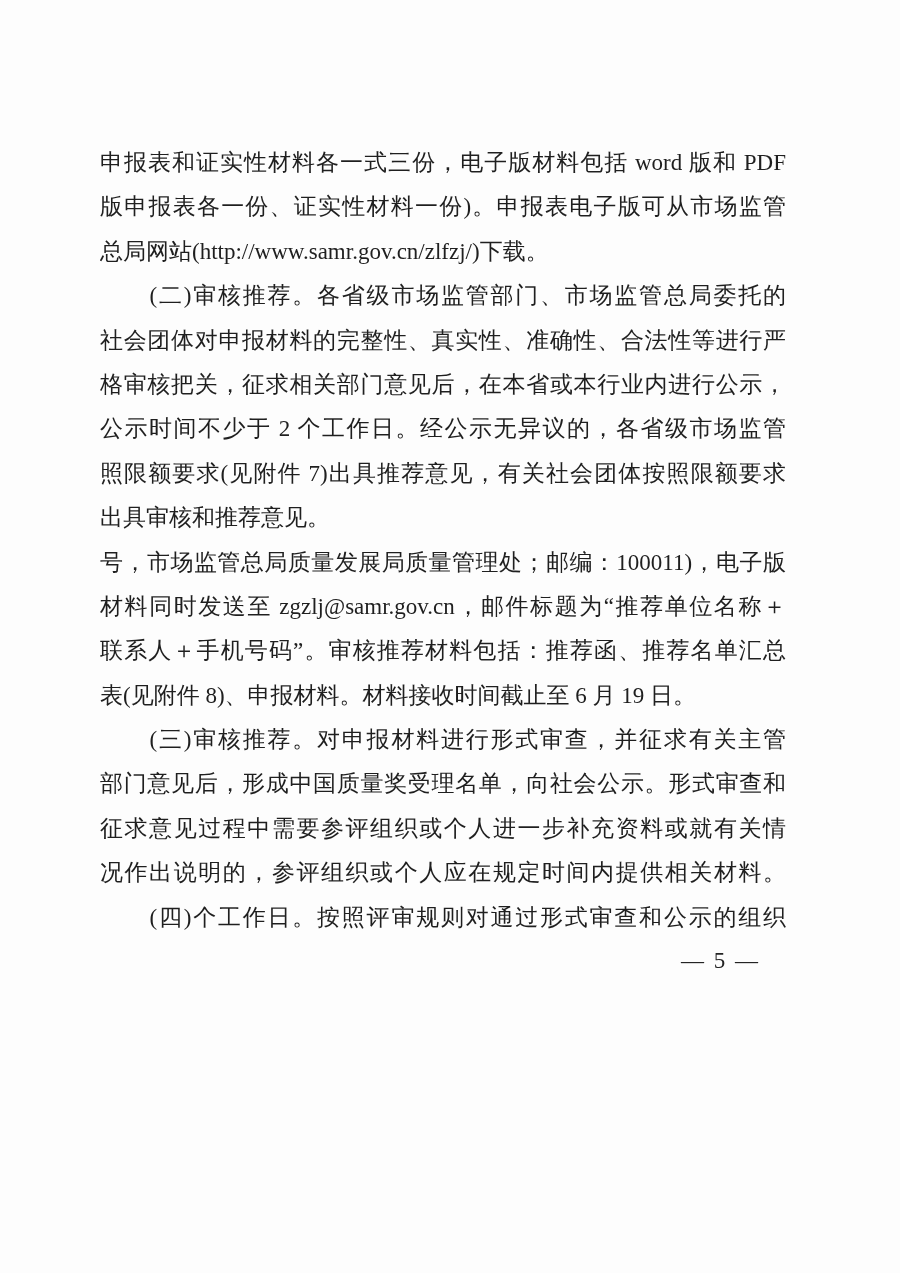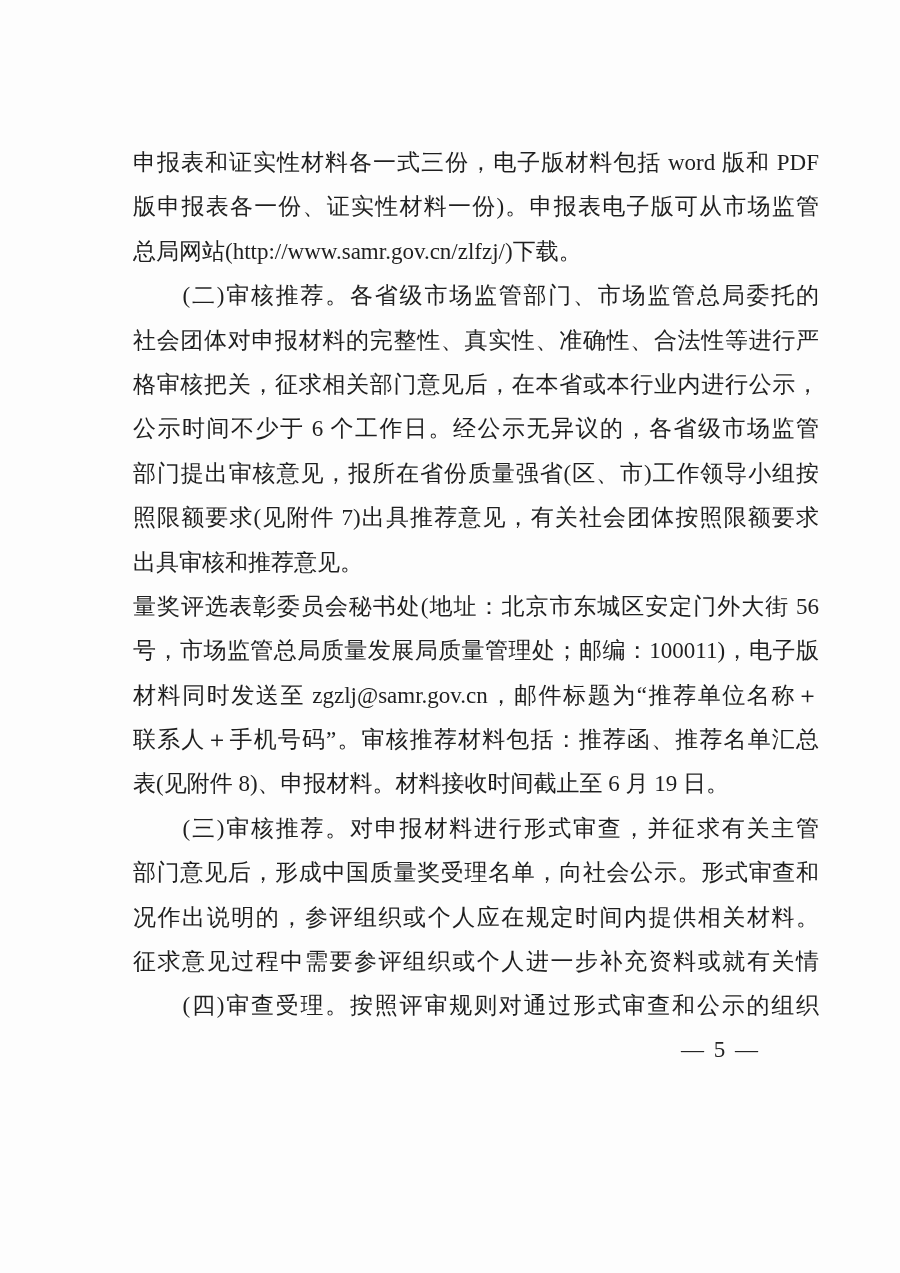--- a/index.html
+++ b/index.html
@@ -14,21 +14,20 @@
     margin: 0 auto;
     background: #fdfdfd;
     box-sizing: border-box;
     padding: 141px 114px 0 100px;
     font-family: "Liberation Serif", "DejaVu Serif", serif;
     color: #1f1f1f;
     overflow: hidden;
   }
   .text-block {
     width: 686px;
-    margin-left: 33px;
   }
   .line {
     font-size: 23px;
     line-height: 44.4px;
     height: 44.4px;
     white-space: pre-wrap;
     text-align: justify;
     text-align-last: justify;
     overflow: hidden;
   }
@@ -49,29 +48,27 @@
 <body>
 
 <div class="page">
   <div class="text-block">
     <div class="line">申报表和证实性材料各一式三份，电子版材料包括 word 版和 PDF</div>
     <div class="line">版申报表各一份、证实性材料一份)。申报表电子版可从市场监管</div>
     <div class="line para-end">总局网站(http://www.samr.gov.cn/zlfzj/)下载。</div>
     <div class="line">　　(二)审核推荐。各省级市场监管部门、市场监管总局委托的</div>
     <div class="line">社会团体对申报材料的完整性、真实性、准确性、合法性等进行严</div>
     <div class="line">格审核把关，征求相关部门意见后，在本省或本行业内进行公示，</div>
-    <div class="line">公示时间不少于 6 个工作日。经公示无异议的，各省级市场监管</div>
-    <div class="line">部门提出审核意见，报所在省份质量强省(区、市)工作领导小组按</div>
+    <div class="line">公示时间不少于 2 个工作日。经公示无异议的，各省级市场监管</div>
     <div class="line">照限额要求(见附件 7)出具推荐意见，有关社会团体按照限额要求</div>
     <div class="line para-end">出具审核和推荐意见。</div>
-    <div class="line">量奖评选表彰委员会秘书处(地址：北京市东城区安定门外大街 56</div>
     <div class="line">号，市场监管总局质量发展局质量管理处；邮编：100011)，电子版</div>
     <div class="line">材料同时发送至 zgzlj@samr.gov.cn，邮件标题为“推荐单位名称＋</div>
     <div class="line">联系人＋手机号码”。审核推荐材料包括：推荐函、推荐名单汇总</div>
     <div class="line para-end">表(见附件 8)、申报材料。材料接收时间截止至 6 月 19 日。</div>
     <div class="line">　　(三)审核推荐。对申报材料进行形式审查，并征求有关主管</div>
     <div class="line">部门意见后，形成中国质量奖受理名单，向社会公示。形式审查和</div>
+    <div class="line">征求意见过程中需要参评组织或个人进一步补充资料或就有关情</div>
     <div class="line">况作出说明的，参评组织或个人应在规定时间内提供相关材料。</div>
-    <div class="line">征求意见过程中需要参评组织或个人进一步补充资料或就有关情</div>
-    <div class="line">　　(四)审查受理。按照评审规则对通过形式审查和公示的组织</div>
+    <div class="line">　　(四)个工作日。按照评审规则对通过形式审查和公示的组织</div>
   </div>
   <div class="page-number">— 5 —</div>
 </div>
 
 </body></html>

